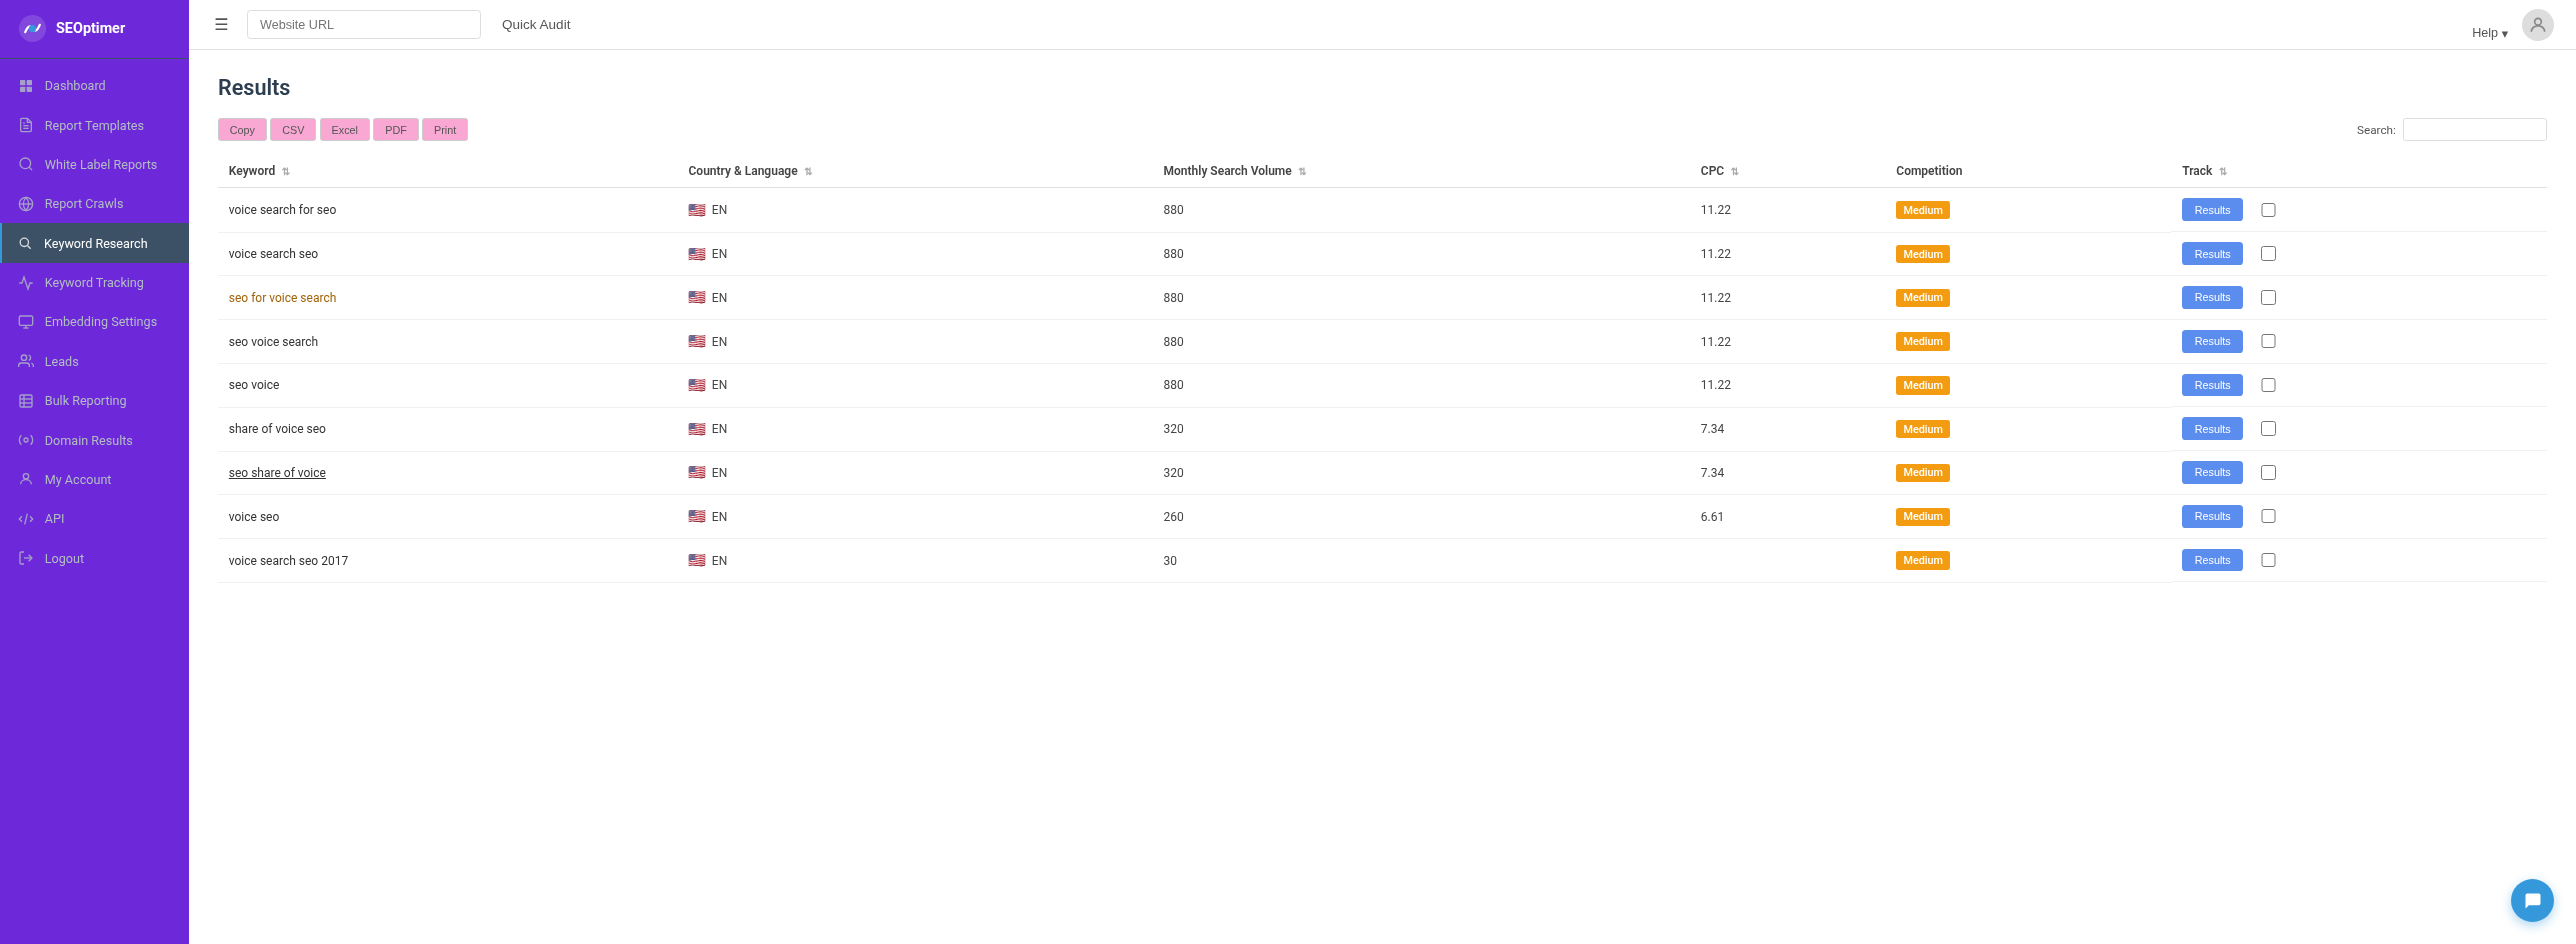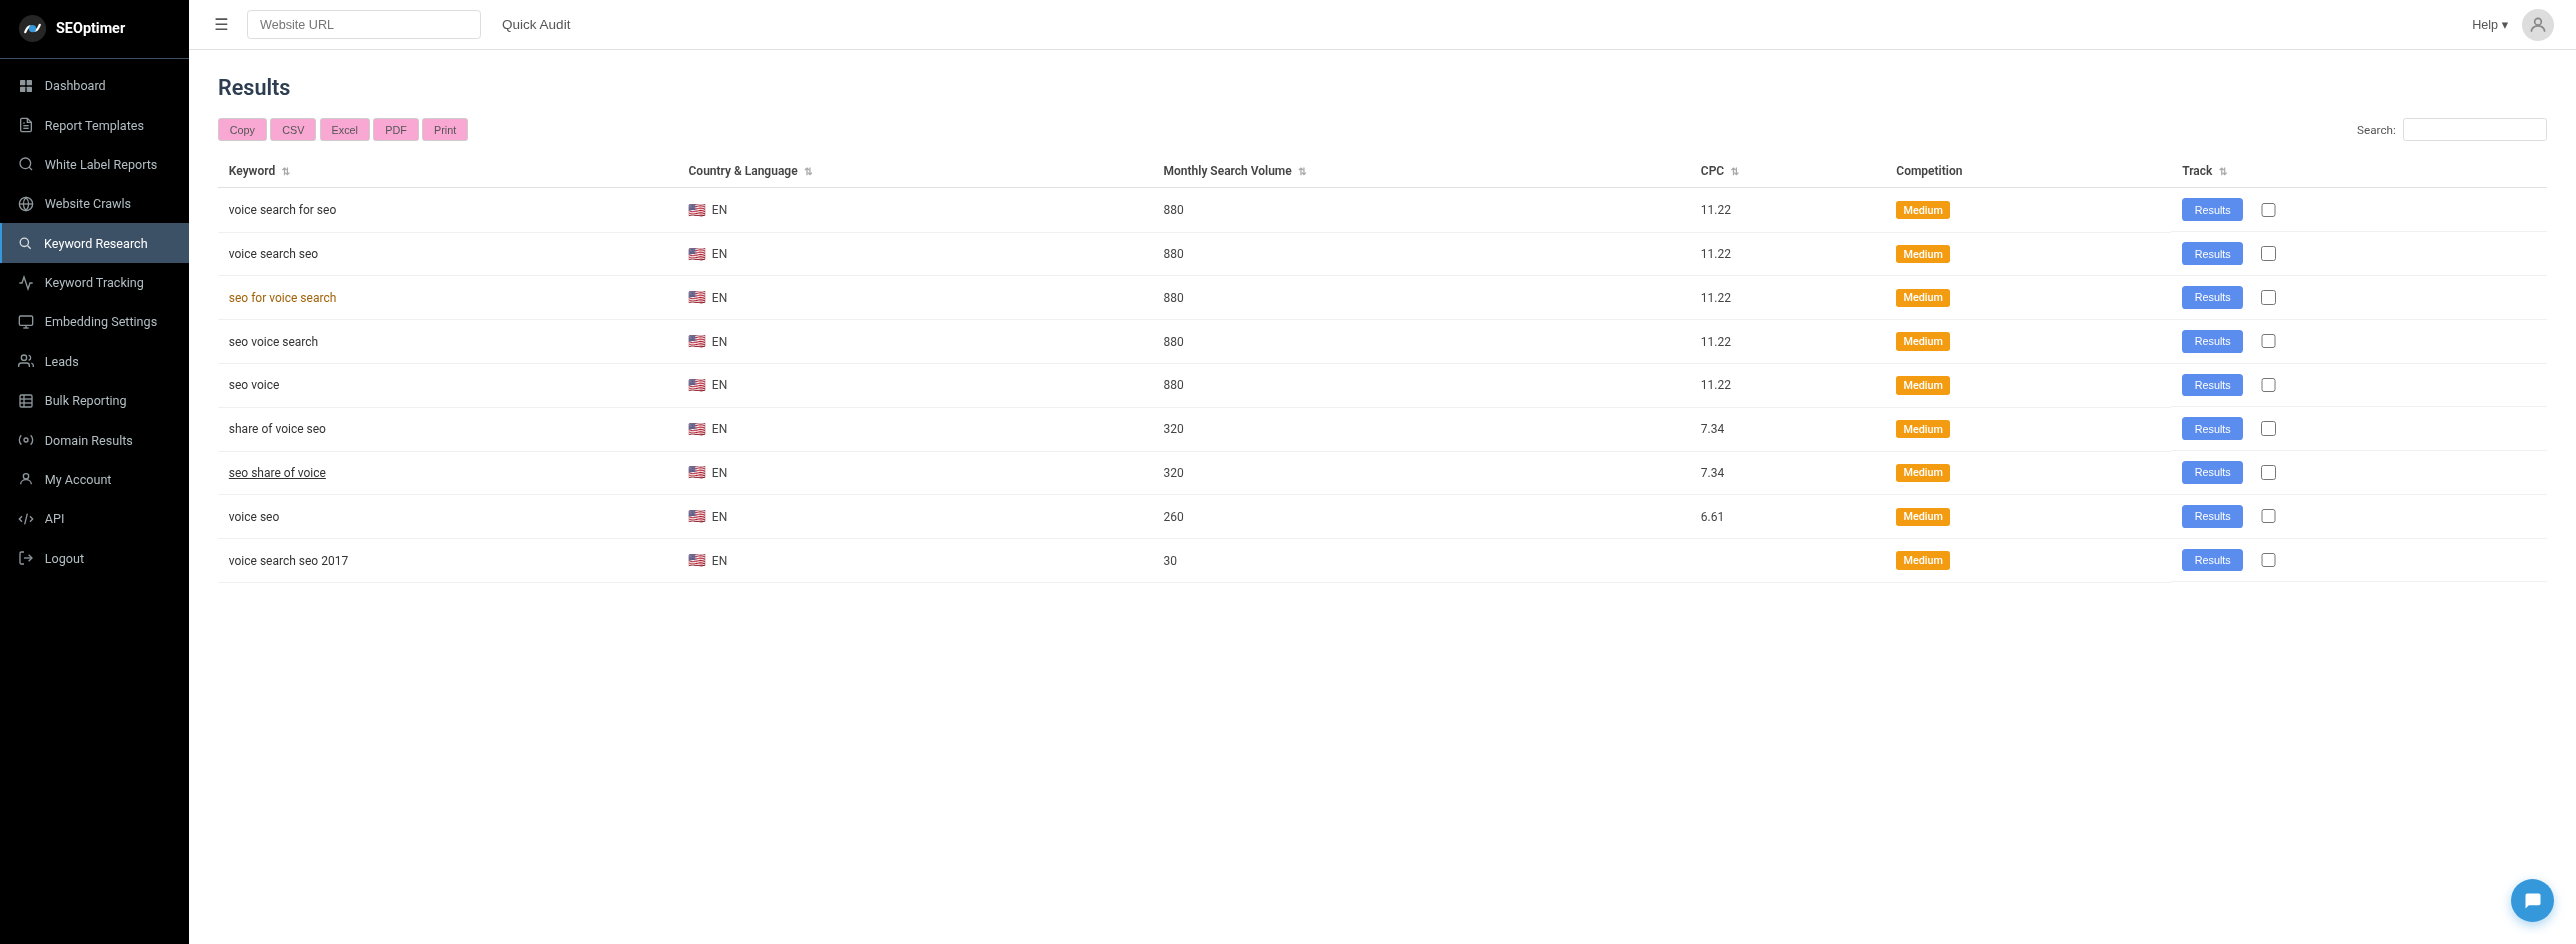--- a/index.html
+++ b/index.html
@@ -2,21 +2,21 @@
 <html style="font-size:14.4px"><head>
   <meta charset="utf-8">
   <style>
     * { box-sizing: border-box; margin: 0; padding: 0; }
     body { font-family: -apple-system, BlinkMacSystemFont, 'Segoe UI', Roboto, sans-serif; background: #f5f6fa; display: flex; height: 100vh; overflow: hidden; font-size: 12.6px; }
 
     
     #sidebar {
       width: 189px;
       min-width: 189px;
-      background: #000000;
+      background: #6d28d9;
       color: #ecf0f1;
       display: flex;
       flex-direction: column;
       height: 100vh;
       overflow-y: auto;
     }
     #sidebar-logo {
       padding: 14.4px 18px;
       display: flex;
       align-items: center;
@@ -81,21 +81,21 @@
       border-radius: 3.6px;
       padding: 6.3px 12.6px;
       width: 234px;
       font-size: 12.6px;
       color: #999;
       outline: none;
     }
     .header-right {
       margin-left: auto;
       display: flex;
-      align-items: center;
+      align-items: flex-end;
       gap: 14.4px;
     }
     .help-btn {
       background: none;
       border: none;
       color: #555;
       font-size: 12.6px;
       cursor: pointer;
       display: flex;
       align-items: center;
@@ -282,21 +282,21 @@
         </svg>
       <span>White Label Reports</span>
     </div>
 
     <div class="sidebar-item">
       <svg class="nav-icon" viewBox="0 0 24 24" fill="none" stroke="currentColor" stroke-width="2">
           <circle cx="12" cy="12" r="10"></circle>
           <line x1="2" y1="12" x2="22" y2="12"></line>
           <path d="M12 2a15.3 15.3 0 014 10 15.3 15.3 0 01-4 10 15.3 15.3 0 01-4-10 15.3 15.3 0 014-10z"></path>
         </svg>
-      <span>Website Crawls</span>
+      <span>Report Crawls</span>
     </div>
 
     <div class="sidebar-item active">
       <svg class="nav-icon" viewBox="0 0 24 24" fill="none" stroke="currentColor" stroke-width="2">
           <path d="M11 17.25a6.25 6.25 0 110-12.5 6.25 6.25 0 010 12.5z"></path>
           <path d="m16 16 4.5 4.5"></path>
         </svg>
       <span>Keyword Research</span>
     </div>
 

